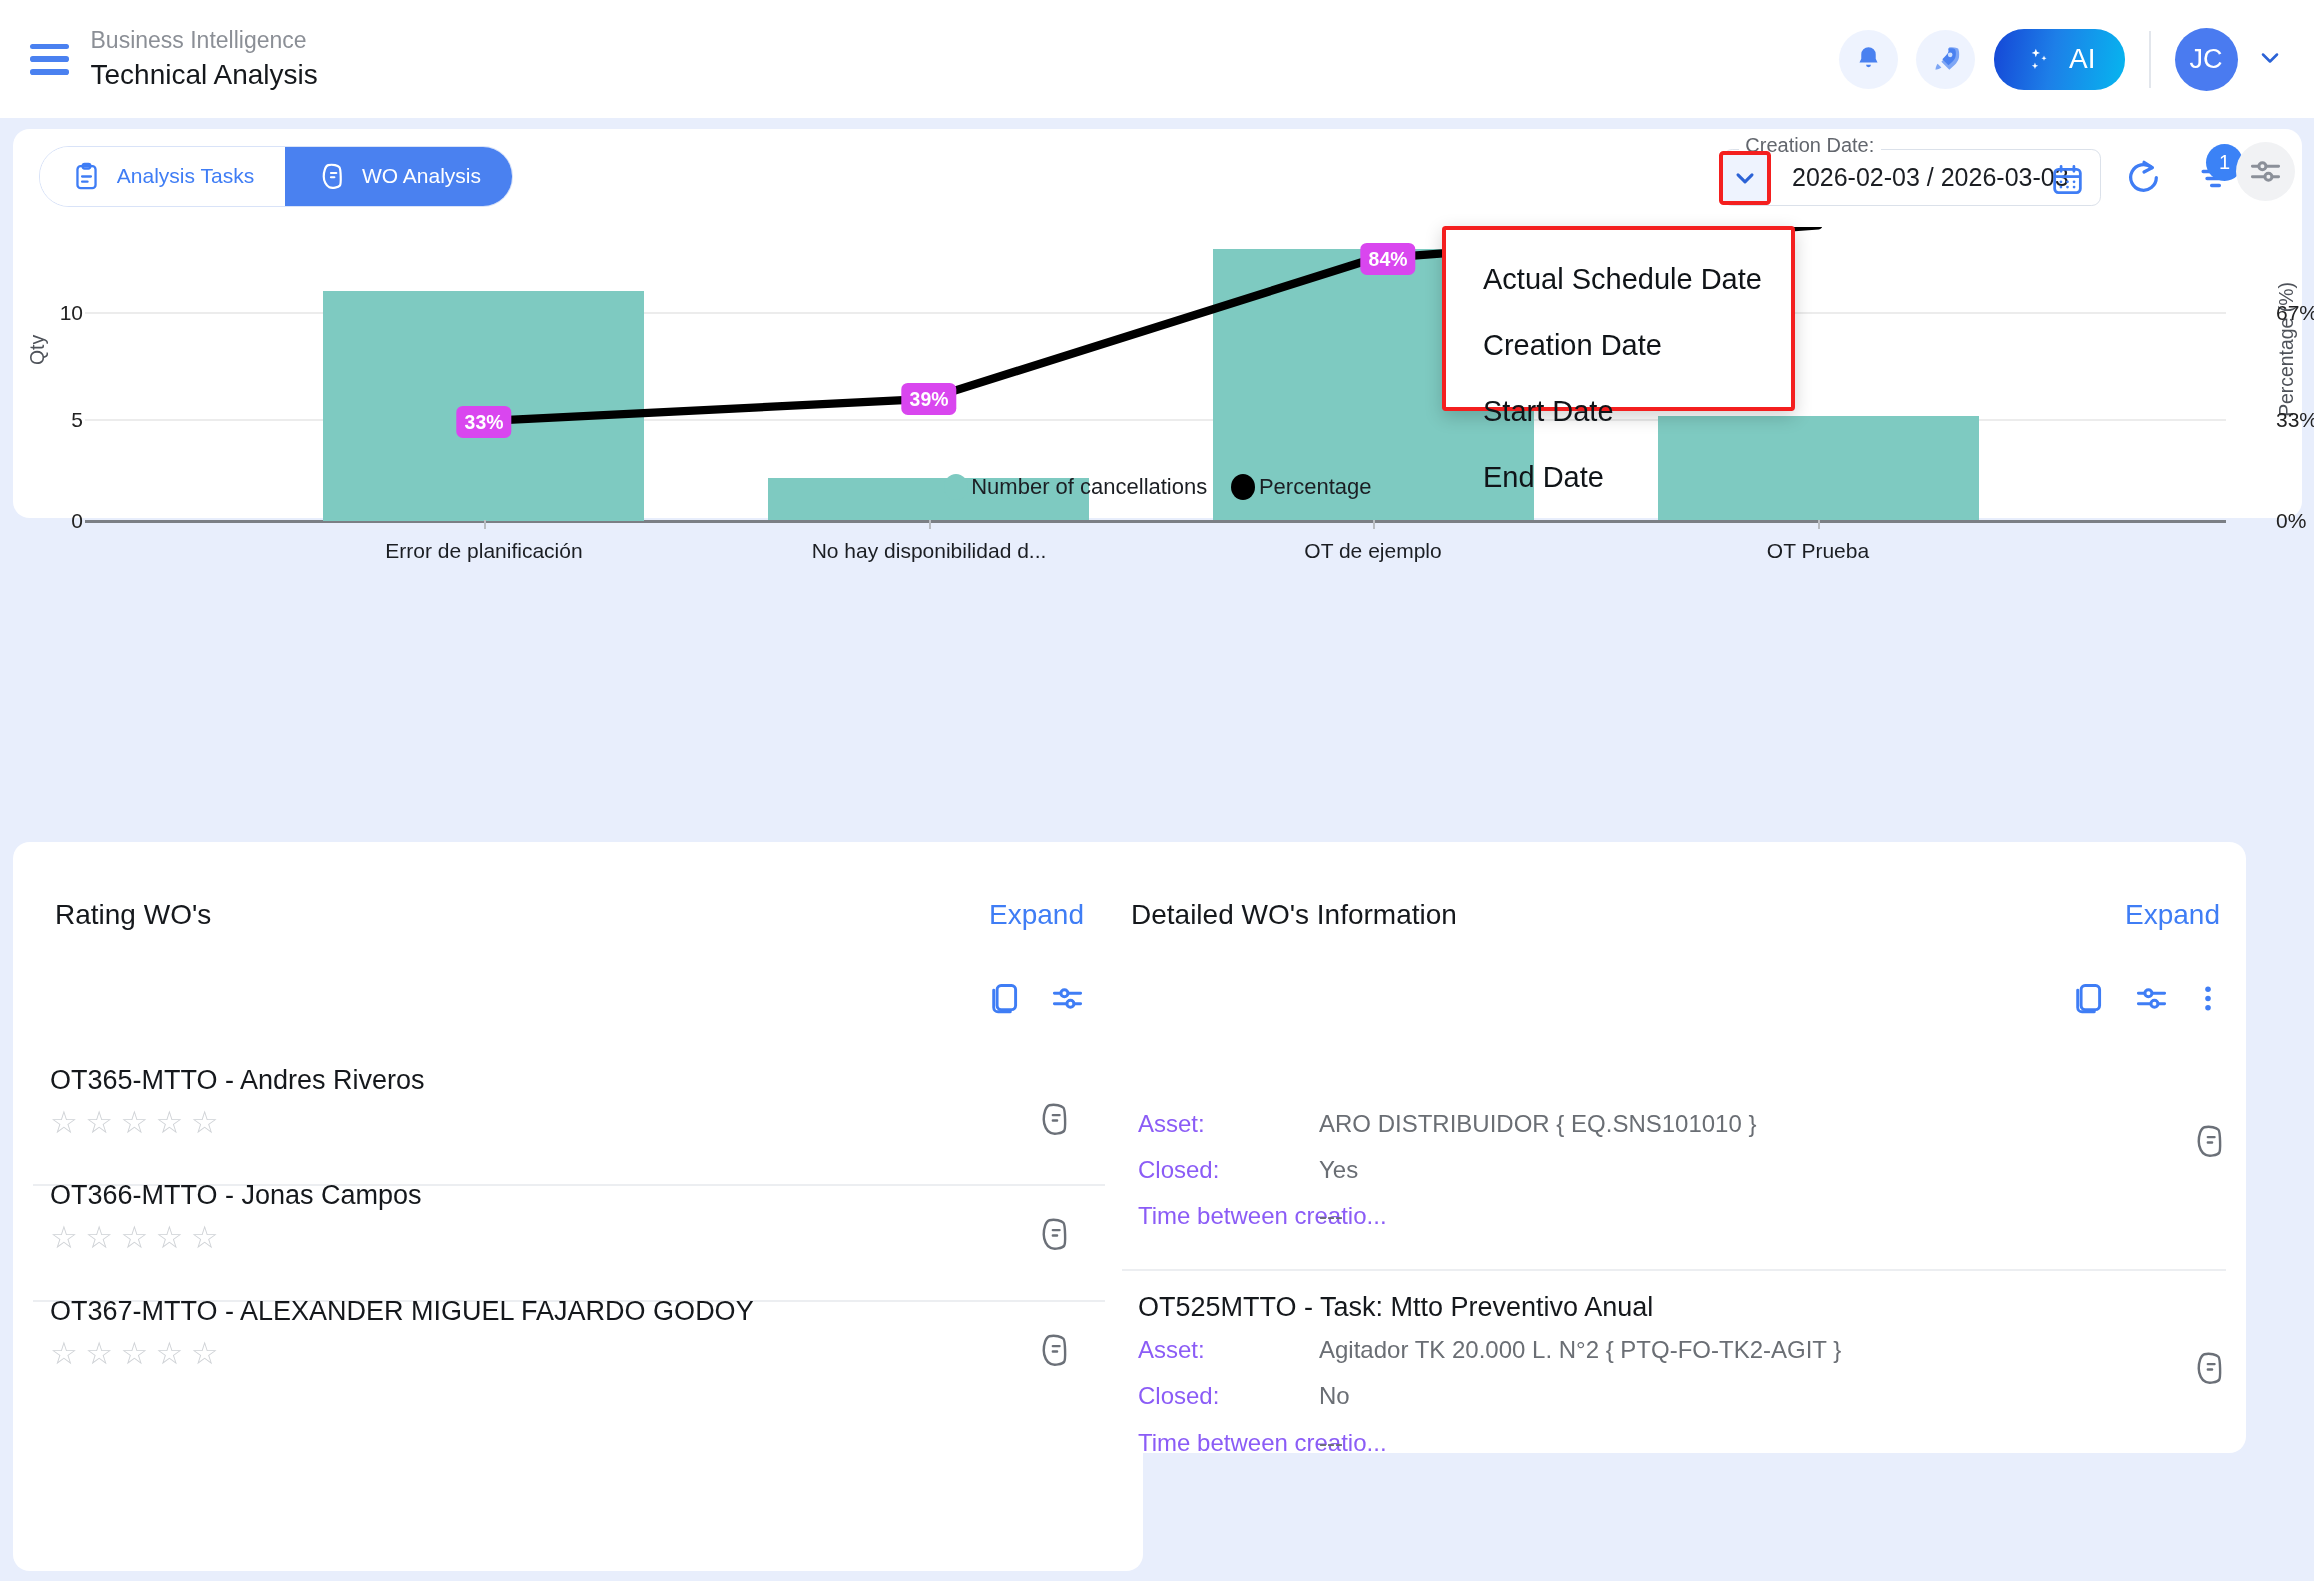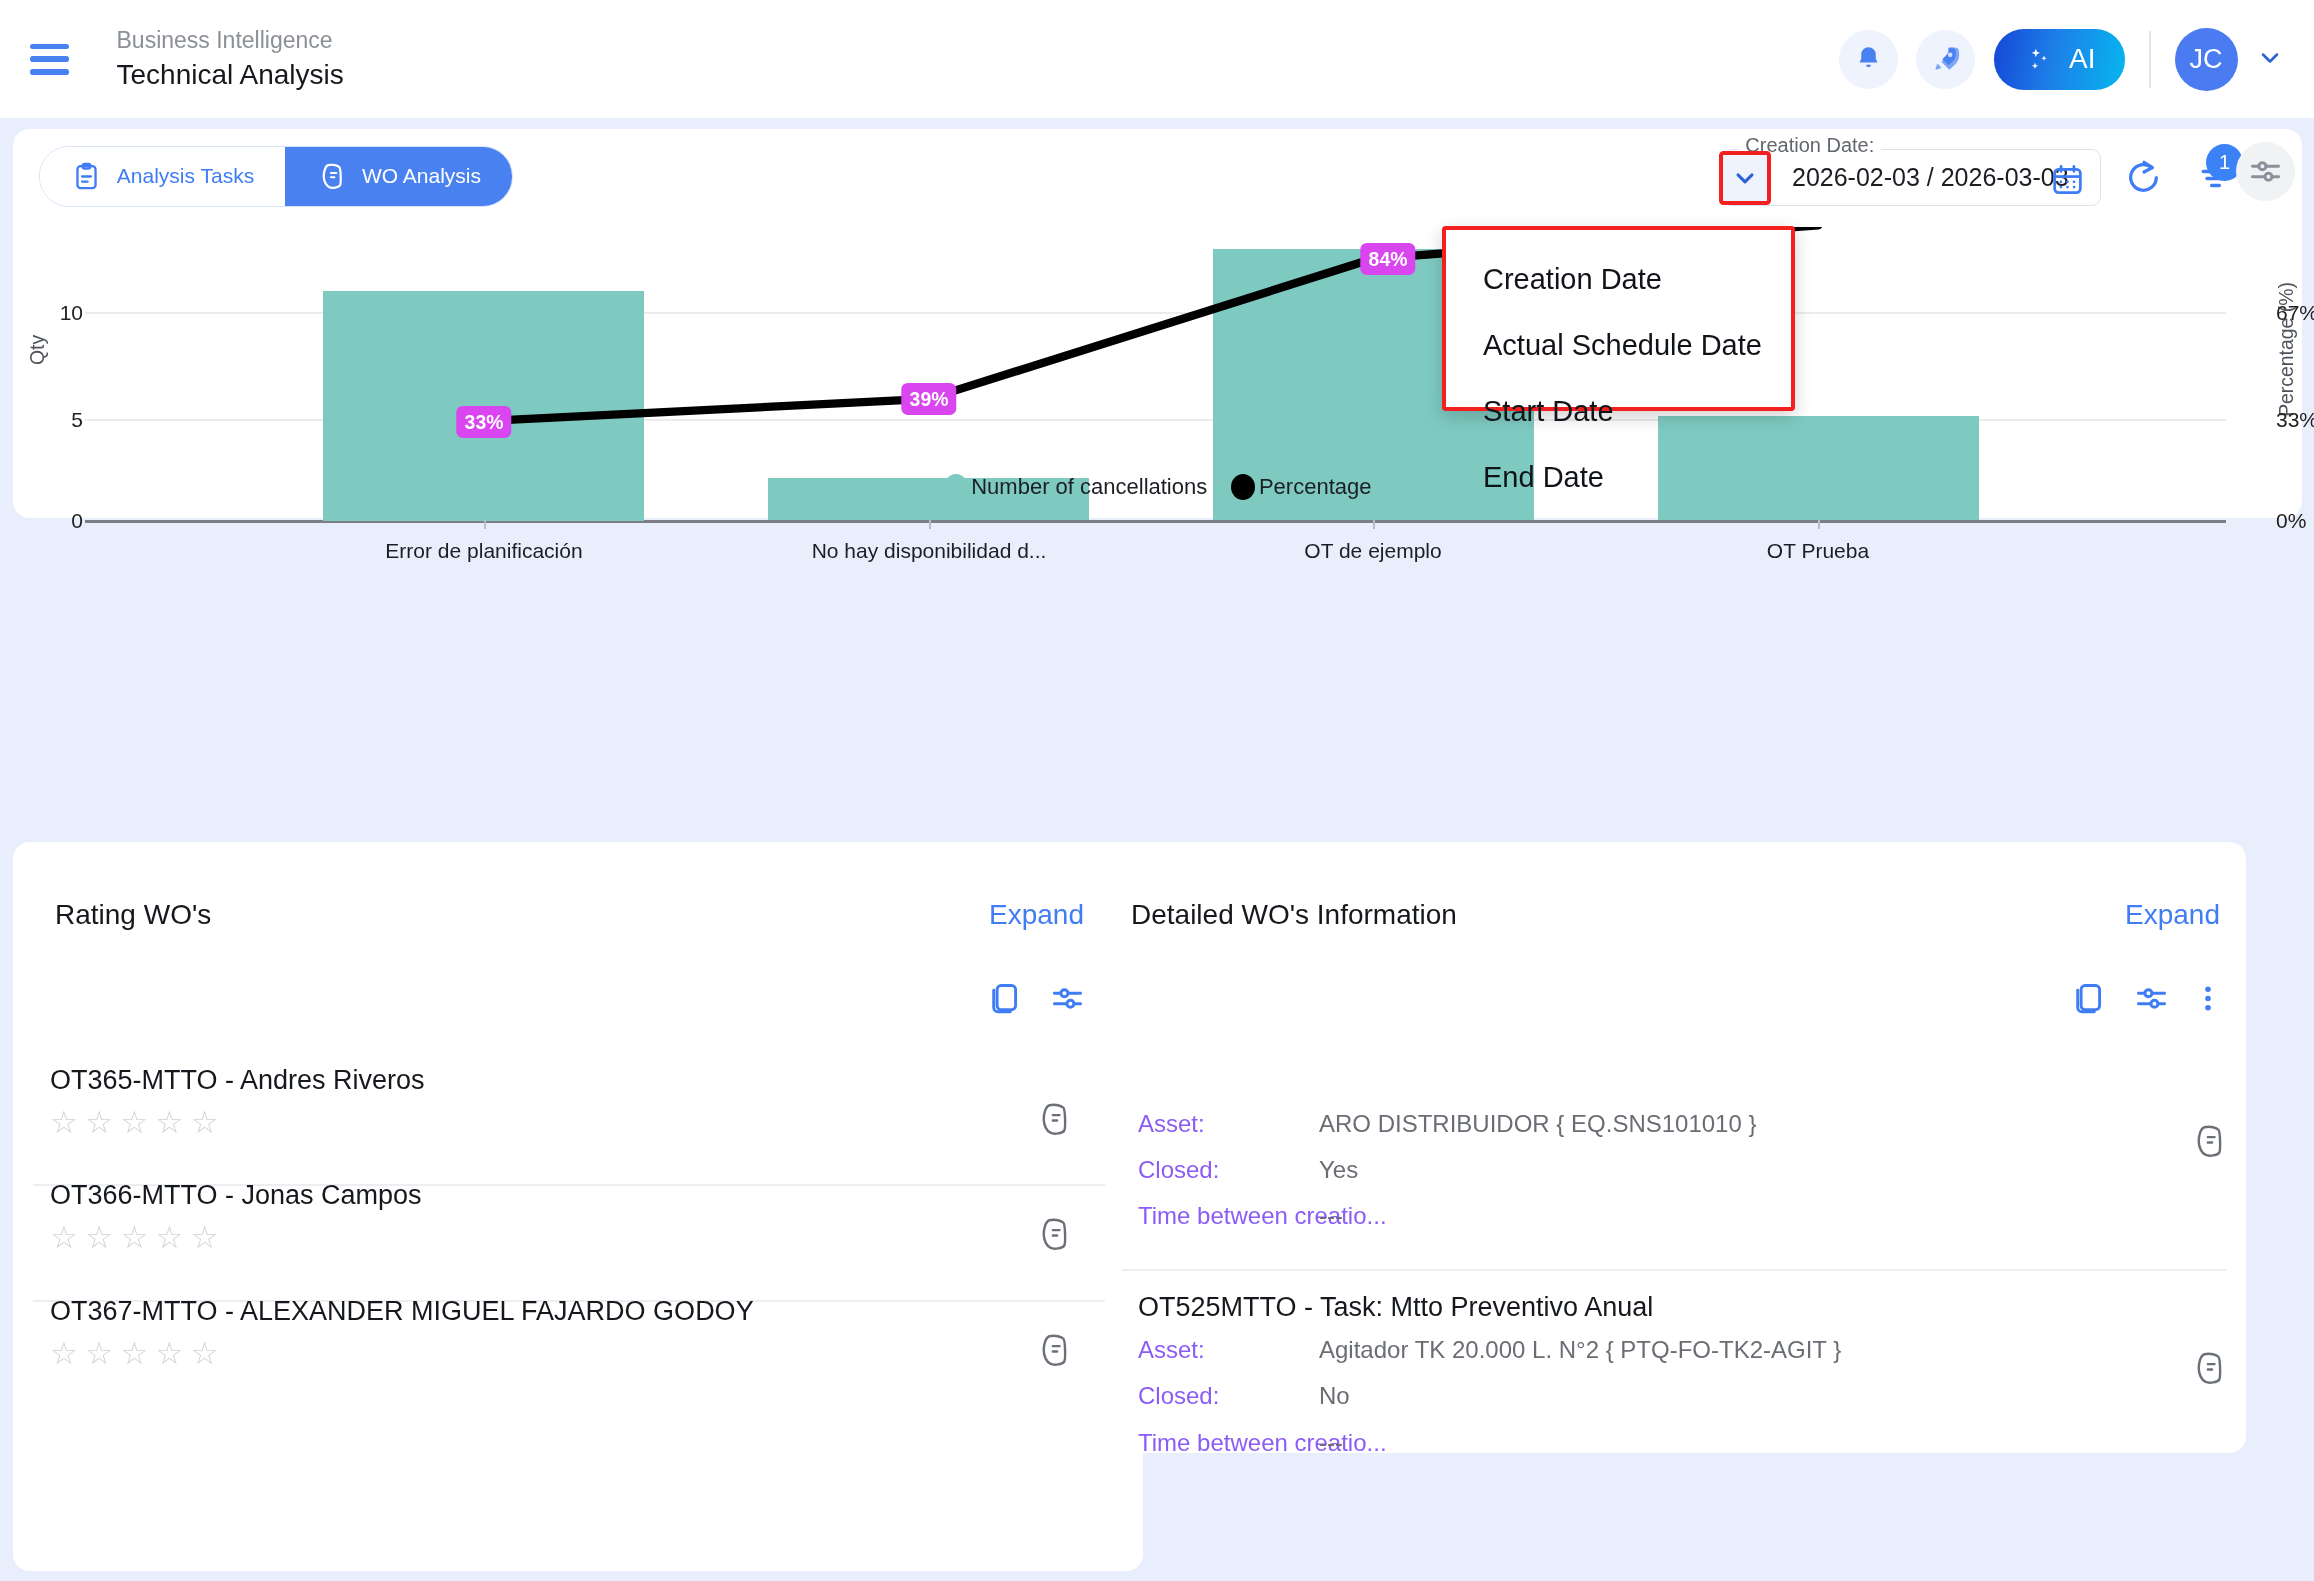--- a/index.html
+++ b/index.html
@@ -17,21 +17,21 @@
   }
   .hamburger {
     width: 39px; height: 31px; margin-left: 29.5px; margin-right: 22px;
     display: flex; flex-direction: column; justify-content: space-between;
     cursor: pointer;
   }
   .hamburger span { display:block; height: 5.5px; border-radius: 2.8px; background: #4a81f0; }
   .hamburger span:nth-child(1){ width: 39px; }
   .hamburger span:nth-child(2){ width: 39px; }
   .hamburger span:nth-child(3){ width: 39px; }
-  .title-wrap { display:flex; flex-direction: column; justify-content:center;margin-left:26px; }
+  .title-wrap { display:flex; flex-direction: column; justify-content:center; }
   .crumb { font-size: 23px; color: #8b8f96; line-height: 29.5px; }
   .page-title { font-size: 28px; color: #15181c; line-height: 35px; margin-top: 1.8px;}
 
   .topbar-right {
     margin-left: auto; margin-right: 31px;
     display: flex; align-items: center; gap: 18.5px;
   }
   .circ-btn {
     width: 59px; height: 59px; border-radius: 50%;
     background: #eef3fe; display:flex; align-items:center; justify-content:center;
@@ -327,22 +327,22 @@
       </div>
       <div class="legend-item" style="margin-left:24px">
         <span class="legend-dot" style="background:#000000"></span>
         <span>Percentage</span>
       </div>
     </div>
   </div>
 </div>
 
 <div class="dropdown">
+  <div class="dd-item">Actual Schedule Date</div>
   <div class="dd-item">Creation Date</div>
-  <div class="dd-item">Actual Schedule Date</div>
   <div class="dd-item">Start Date</div>
   <div class="dd-item">End Date</div>
 </div>
 
 <div class="panel panel-left">
   <div class="panel-title">Rating WO's</div>
   <div class="expand-link" style="right:59px;">Expand</div>
 
   <div class="panel-tools" style="right:57px; top:138px;">
     <span>

